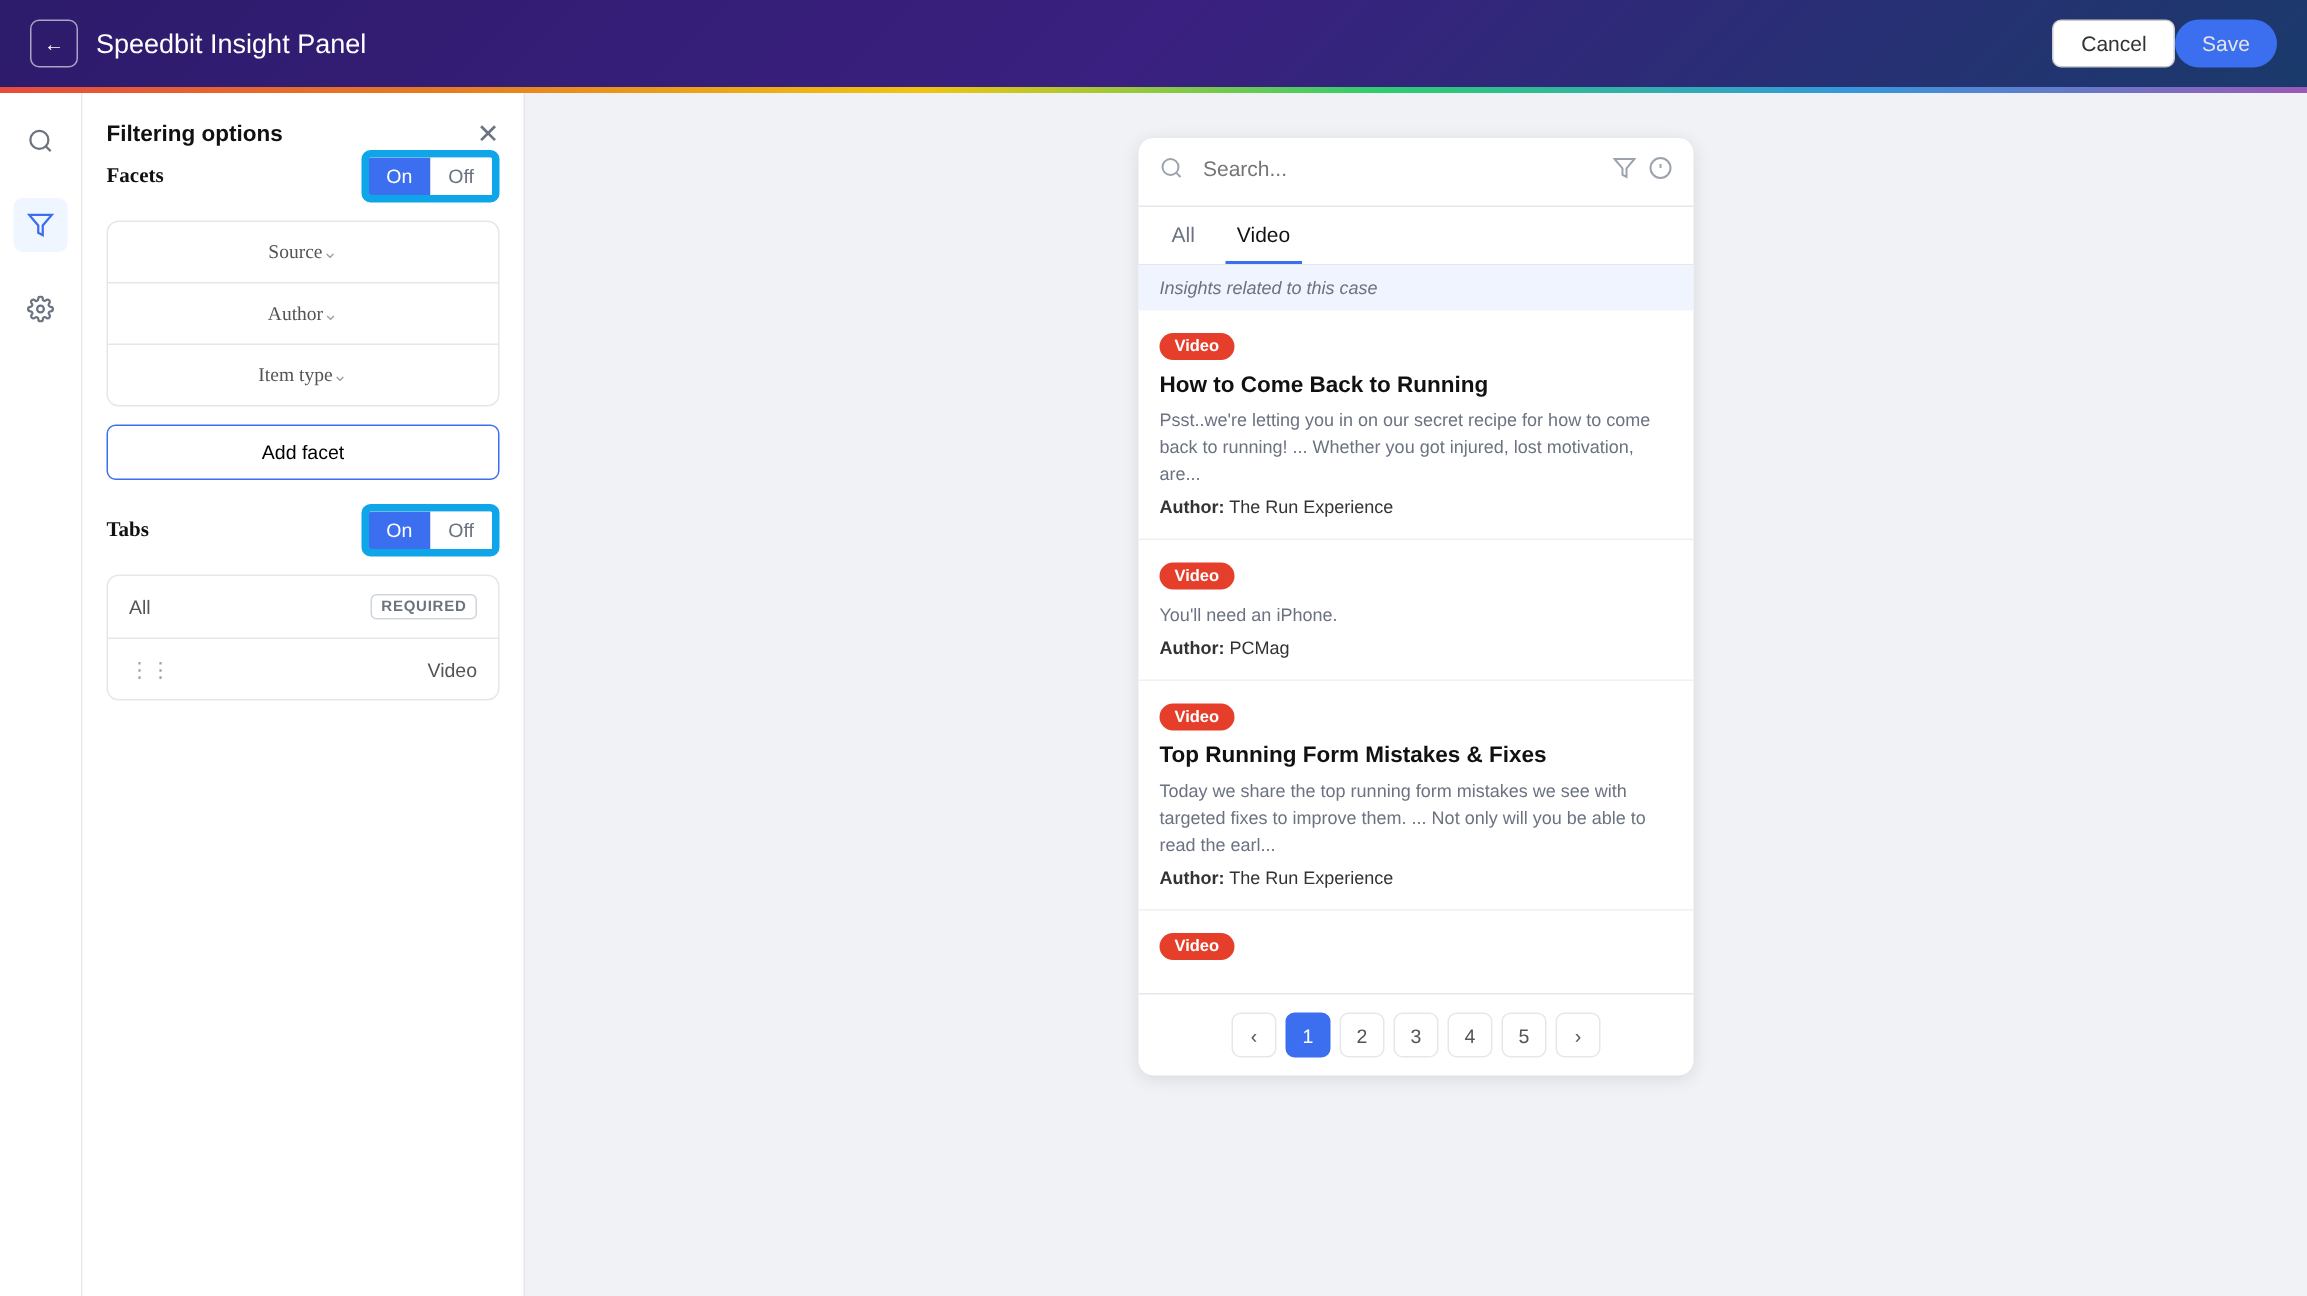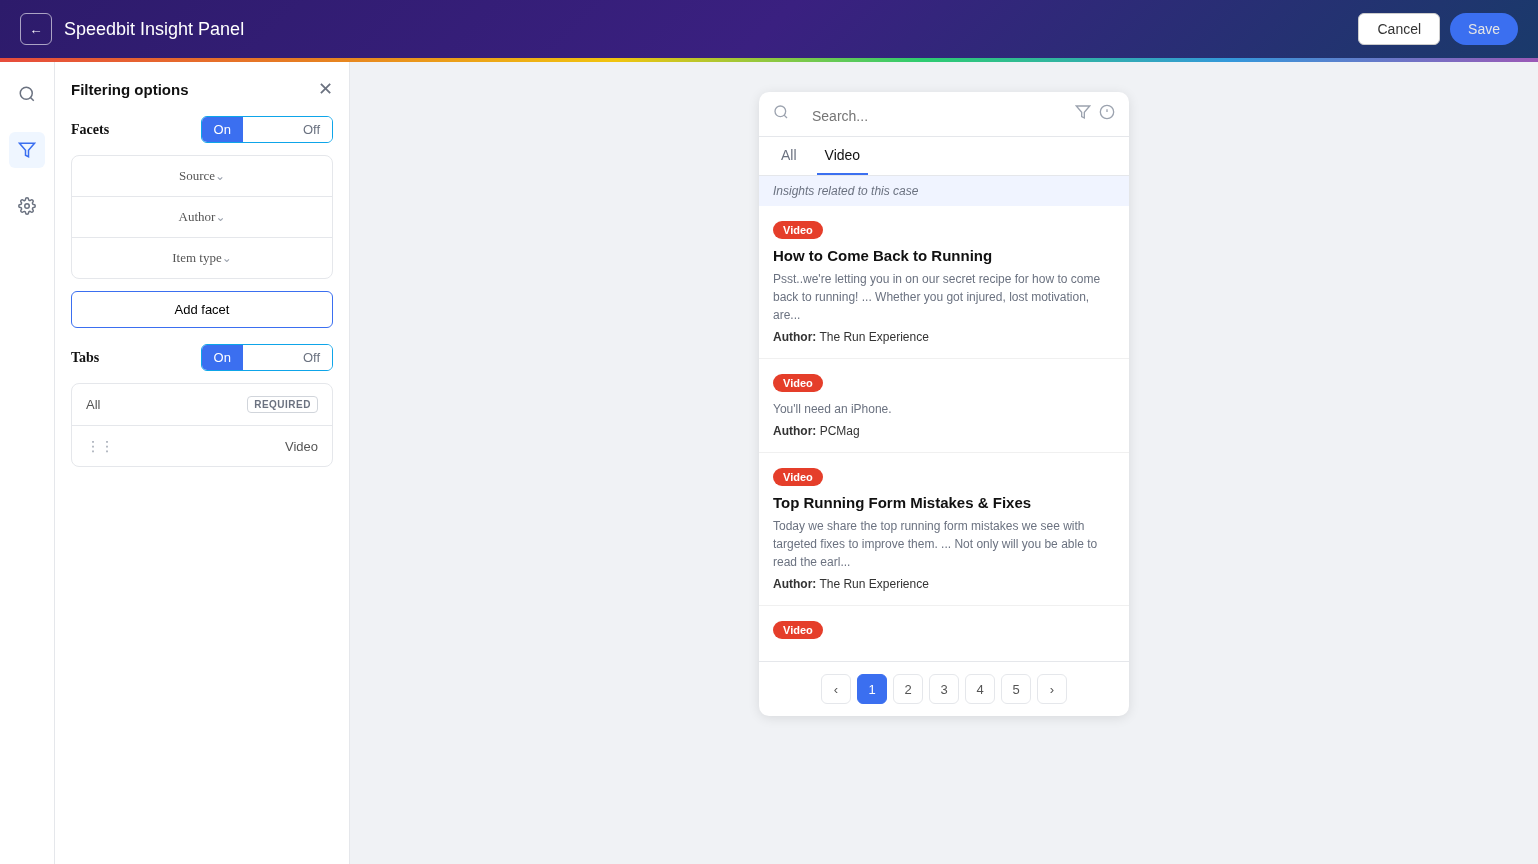--- a/index.html
+++ b/index.html
@@ -12,21 +12,21 @@
       height: 58px; padding: 0 20px;
       position: relative;
     }
     .topbar-left { display: flex; align-items: center; gap: 12px; }
     .back-btn {
       width: 32px; height: 32px; border: 1.5px solid rgba(255,255,255,0.6);
       border-radius: 6px; display: flex; align-items: center; justify-content: center;
       cursor: pointer; color: white; background: transparent;
     }
     .topbar-title { color: white; font-size: 18px; font-weight: 500; }
-    .topbar-right { display: flex; gap: 10px; }
+    .topbar-right { display: flex; }
     .btn-cancel {
       padding: 7px 18px; border: 1.5px solid #ccc; border-radius: 6px;
       background: white; cursor: pointer; font-size: 14px; color: #333;
     }
     .btn-save {
       padding: 7px 18px; border: none; border-radius: 16px;
       background: #3b6ff0; cursor: pointer; font-size: 14px; color: #e5e5e5; font-weight: 500;
     }
     .rainbow-bar {
       height: 4px;
@@ -47,29 +47,28 @@
     }
     .icon-bar-item.active { background: #eff6ff; color: #3b6ff0; }
 
     
     .panel {
       width: 295px; background: white; border-right: 1px solid #e5e7eb;
       padding: 16px; overflow-y: auto;
     }
     .panel-header {
       display: flex; justify-content: space-between; align-items: center;
-      margin-bottom: 16px;
     }
     .panel-header-title { font-size: 15px; font-weight: 600; color: #111; }
     .close-btn { cursor: pointer; color: #6b7280; font-size: 18px; background: none; border: none; }
 
     
     .section-header { display: flex; justify-content: space-between; align-items: center; margin-bottom: 12px; }
     .section-label { font-size: 14px; font-weight: 600; color: #111; font-family: Liberation Serif, serif; }
-    .toggle-group { display: flex; border: 1px solid #0ea5e9; border-radius: 6px; overflow: hidden; gap: 48px; }
+    .toggle-group { display: flex; border: 5px solid #0ea5e9; border-radius: 6px; overflow: hidden; }
     .toggle-btn {
       padding: 5px 12px; font-size: 13px; cursor: pointer; background: white; border: none;
       color: #6b7280;
     }
     .toggle-btn.active { background: #3b6ff0; color: white; }
 
     
     .facet-list { border: 1px solid #e5e7eb; border-radius: 8px; margin-bottom: 12px; overflow: hidden; }
     .facet-item {
       display: flex; justify-content: center; align-items: center;
@@ -106,21 +105,21 @@
       flex: 1; display: flex; align-items: flex-start; justify-content: center;
       padding: 30px; background: #f0f2f5; overflow-y: auto;
     }
 
     
     .search-panel {
       width: 370px; background: white; border-radius: 10px;
       box-shadow: 0 2px 12px rgba(0,0,0,0.1); overflow: hidden;
     }
     .search-bar {
-      display: flex; align-items: flex-end; gap: 23px;
+      display: flex; align-items: flex-start; gap: 13px;
       padding: 12px 14px; border-bottom: 1px solid #e5e7eb;
     }
     .search-input {
       flex: 1; border: none; outline: none; font-size: 14px; color: #333;
       background: transparent;
     }
     .search-icon { color: #9ca3af; font-size: 16px; }
     .search-actions { display: flex; gap: 8px; }
     .search-action-btn { background: none; border: none; cursor: pointer; color: #9ca3af; font-size: 16px; }
 

